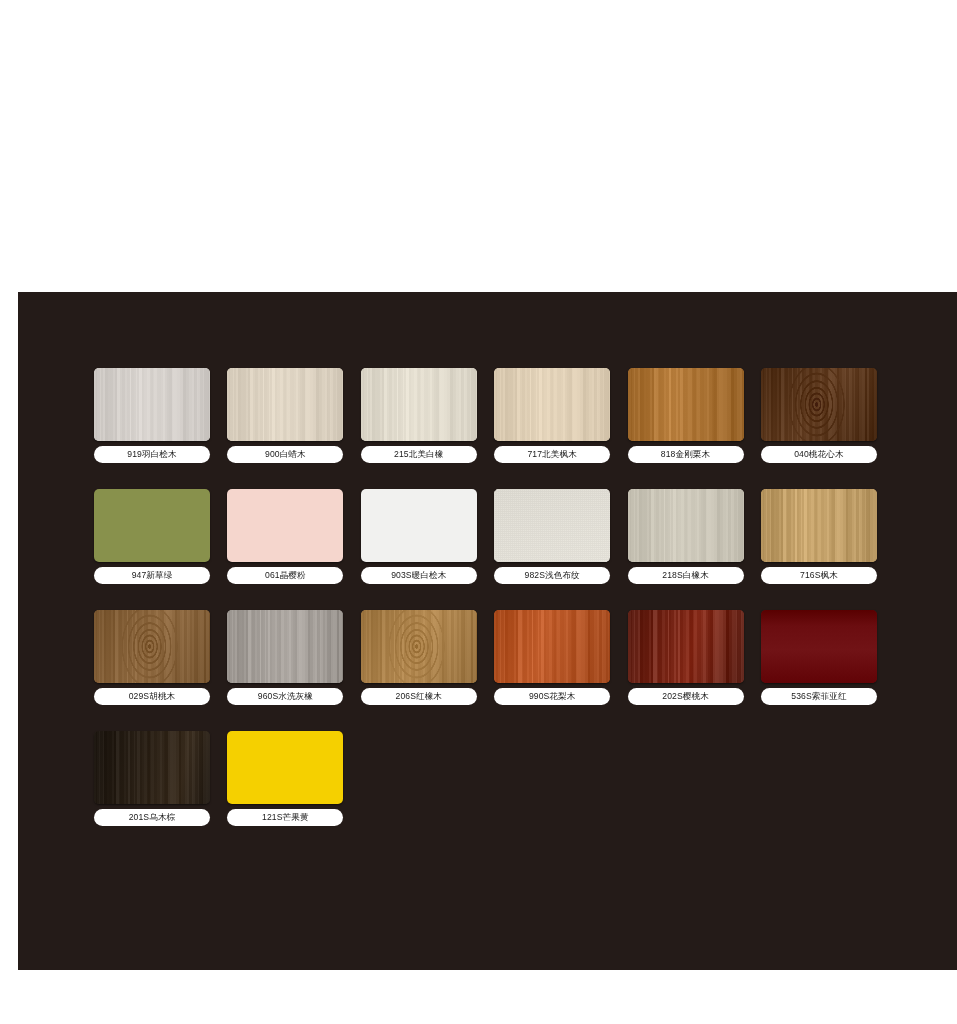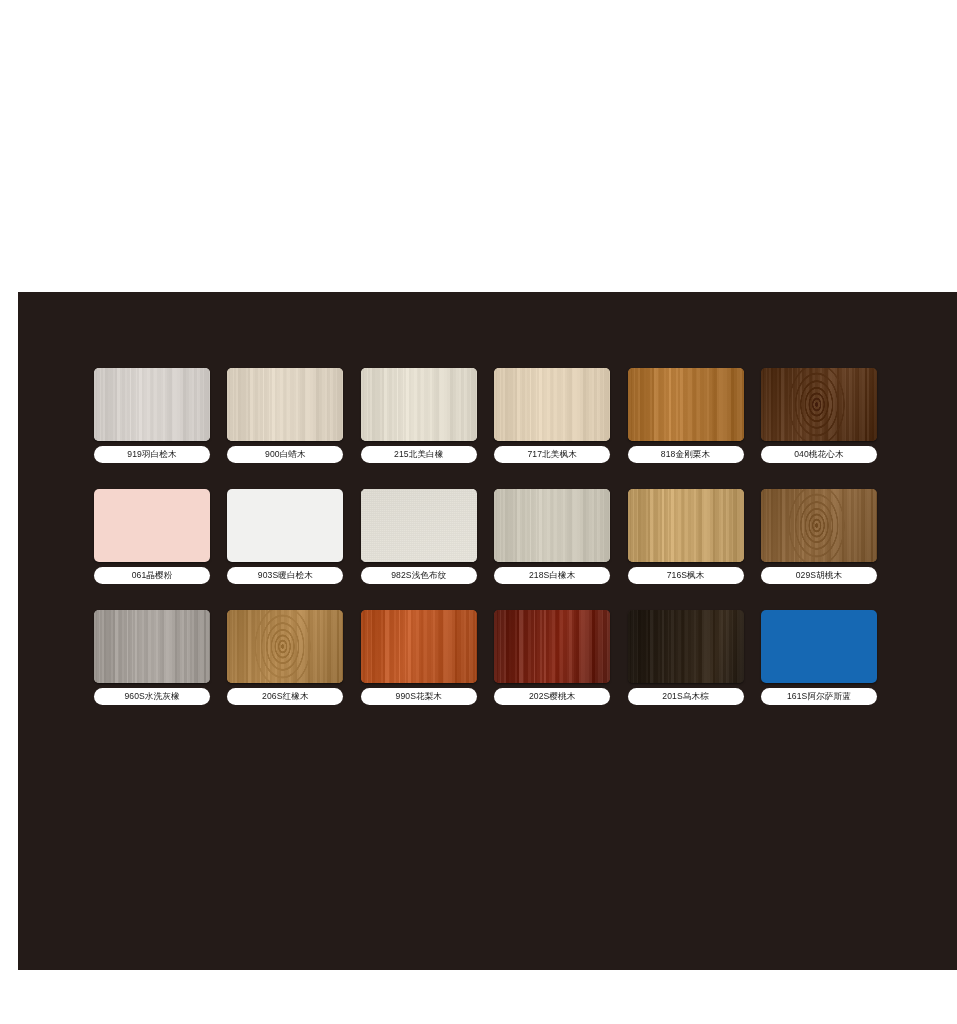--- a/index.html
+++ b/index.html
@@ -121,20 +121,24 @@
           <div class="swatch-label">818金刚栗木</div>
         </div>
         <div class="swatch-cell">
           <div class="swatch-chip" style="background: rgb(91, 52, 23);">
             <div class="grain" style="background: radial-gradient(30% 70% at 48% 50%, rgb(57, 18, 0) 0px, rgb(57, 18, 0) 4%, transparent 5%, transparent 9%, rgb(61, 22, 0) 10%, rgb(61, 22, 0) 13%, transparent 14%, transparent 19%, rgb(65, 26, 0) 20%, rgb(65, 26, 0) 23%, transparent 24%, transparent 30%, rgb(69, 30, 1) 31%, rgb(69, 30, 1) 34%, transparent 35%, transparent 43%, rgb(73, 34, 5) 44%, rgb(73, 34, 5) 47%, transparent 48%, transparent 58%, rgb(77, 38, 9) 59%, rgb(77, 38, 9) 62%, transparent 63%, transparent 76%, rgb(81, 42, 13) 77%, rgb(81, 42, 13) 80%, transparent 81%, transparent 100%), repeating-linear-gradient(90deg, rgb(93, 54, 25) 0%, rgb(93, 54, 25) 1.68%, rgb(84, 45, 16) 1.68%, rgb(84, 45, 16) 2.61%, rgb(91, 52, 23) 2.61%, rgb(91, 52, 23) 4.2%, rgb(101, 62, 33) 4.2%, rgb(101, 62, 33) 5.06%, rgb(89, 50, 21) 5.06%, rgb(89, 50, 21) 6.93%, rgb(98, 59, 30) 6.93%, rgb(98, 59, 30) 8.2%, rgb(80, 41, 12) 8.2%, rgb(80, 41, 12) 10.22%, rgb(84, 45, 16) 10.22%, rgb(84, 45, 16) 11.92%, rgb(82, 43, 14) 11.92%, rgb(82, 43, 14) 13.96%, rgb(91, 52, 23) 13.96%, rgb(91, 52, 23) 15.78%, rgb(79, 40, 11) 15.78%, rgb(79, 40, 11) 16.83%, rgb(103, 64, 35) 16.83%, rgb(103, 64, 35) 19.41%, rgb(90, 51, 22) 19.41%, rgb(90, 51, 22) 20.35%, rgb(83, 44, 15) 20.35%, rgb(83, 44, 15) 22.96%, rgb(92, 53, 24) 22.96%, rgb(92, 53, 24) 24.5%, rgb(85, 46, 17) 24.5%, rgb(85, 46, 17) 26.55%, rgb(104, 65, 36) 26.55%, rgb(104, 65, 36) 27.59%, rgb(84, 45, 16) 27.59%, rgb(84, 45, 16) 29.18%, rgb(87, 48, 19) 29.18%, rgb(87, 48, 19) 30.97%, rgb(98, 59, 30) 30.97%, rgb(98, 59, 30) 31.98%, rgb(87, 48, 19) 31.98%, rgb(87, 48, 19) 33.38%, rgb(102, 63, 34) 33.38%, rgb(102, 63, 34) 34.24%, rgb(101, 62, 33) 34.24%, rgb(101, 62, 33) 35.42%, rgb(84, 45, 16) 35.42%, rgb(84, 45, 16) 37.06%, rgb(88, 49, 20) 37.06%, rgb(88, 49, 20) 38.97%, rgb(95, 56, 27) 38.97%, rgb(95, 56, 27) 41.18%, rgb(84, 45, 16) 41.18%, rgb(84, 45, 16) 42.16%, rgb(80, 41, 12) 42.16%, rgb(80, 41, 12) 43.76%, rgb(89, 50, 21) 43.76%, rgb(89, 50, 21) 44.55%, rgb(95, 56, 27) 44.55%, rgb(95, 56, 27) 46.61%, rgb(86, 47, 18) 46.61%, rgb(86, 47, 18) 49.22%, rgb(91, 52, 23) 49.22%, rgb(91, 52, 23) 50.8%, rgb(100, 61, 32) 50.8%, rgb(100, 61, 32) 52.38%, rgb(89, 50, 21) 52.38%, rgb(89, 50, 21) 53.98%, rgb(84, 45, 16) 53.98%, rgb(84, 45, 16) 55.21%, rgb(81, 42, 13) 55.21%, rgb(81, 42, 13) 57.39%, rgb(98, 59, 30) 57.39%, rgb(98, 59, 30) 58.63%, rgb(103, 64, 35) 58.63%, rgb(103, 64, 35) 61.05%, rgb(100, 61, 32) 61.05%, rgb(100, 61, 32) 63.61%, rgb(95, 56, 27) 63.61%, rgb(95, 56, 27) 65.8%, rgb(79, 40, 11) 65.8%, rgb(79, 40, 11) 67.61%, rgb(87, 48, 19) 67.61%, rgb(87, 48, 19) 68.96%, rgb(88, 49, 20) 68.96%, rgb(88, 49, 20) 70.09%, rgb(97, 58, 29) 70.09%, rgb(97, 58, 29) 72.16%, rgb(103, 64, 35) 72.16%, rgb(103, 64, 35) 73.39%, rgb(87, 48, 19) 73.39%, rgb(87, 48, 19) 74.11%, rgb(89, 50, 21) 74.11%, rgb(89, 50, 21) 75.98%, rgb(104, 65, 36) 75.98%, rgb(104, 65, 36) 76.86%, rgb(101, 62, 33) 76.86%, rgb(101, 62, 33) 78.47%, rgb(90, 51, 22) 78.47%, rgb(90, 51, 22) 80.34%, rgb(99, 60, 31) 80.34%, rgb(99, 60, 31) 81.29%, rgb(85, 46, 17) 81.29%, rgb(85, 46, 17) 83.79%, rgb(82, 43, 14) 83.79%, rgb(82, 43, 14) 84.54%, rgb(96, 57, 28) 84.54%, rgb(96, 57, 28) 86.65%, rgb(101, 62, 33) 86.65%, rgb(101, 62, 33) 88.67%, rgb(100, 61, 32) 88.67%, rgb(100, 61, 32) 89.83%, rgb(79, 40, 11) 89.83%, rgb(79, 40, 11) 90.87%, rgb(79, 40, 11) 90.87%, rgb(79, 40, 11) 91.73%, rgb(100, 61, 32) 91.73%, rgb(100, 61, 32) 93.5%, rgb(82, 43, 14) 93.5%, rgb(82, 43, 14) 95.89%, rgb(79, 40, 11) 95.89%, rgb(79, 40, 11) 97.58%, rgb(91, 52, 23) 97.58%, rgb(91, 52, 23) 98.84%, rgb(87, 48, 19) 98.84%, rgb(87, 48, 19) 99.67%, rgb(86, 47, 18) 99.67%, rgb(86, 47, 18) 100%);"></div>
             <div class="grain" style="background: linear-gradient(120deg, rgba(0, 0, 0, 0.16), rgba(255, 255, 255, 0.05) 50%, rgba(0, 0, 0, 0.2));"></div>
           </div>
           <div class="swatch-label">040桃花心木</div>
         </div>
         <div class="swatch-cell">
+          <div class="swatch-chip" style="background: rgb(136, 145, 76);"></div>
+          <div class="swatch-label">947新草绿</div>
+        </div>
+        <div class="swatch-cell">
           <div class="swatch-chip" style="background: rgb(245, 214, 205);"></div>
           <div class="swatch-label">061晶樱粉</div>
         </div>
         <div class="swatch-cell">
           <div class="swatch-chip" style="background: rgb(241, 241, 239);"></div>
           <div class="swatch-label">903S暖白桧木</div>
         </div>
         <div class="swatch-cell">
           <div class="swatch-chip" style="background: rgb(233, 230, 221);">
             <div class="grain" style="background: repeating-linear-gradient(0deg, rgb(224, 221, 212) 0px, rgb(224, 221, 212) 1px, transparent 1px, transparent 2px), repeating-linear-gradient(90deg, rgb(226, 223, 214) 0px, rgb(226, 223, 214) 1px, transparent 1px, transparent 2px);"></div>
@@ -185,29 +189,35 @@
           <div class="swatch-label">990S花梨木</div>
         </div>
         <div class="swatch-cell">
           <div class="swatch-chip" style="background: rgb(125, 42, 28);">
             <div class="grain" style="background: repeating-linear-gradient(90deg, rgb(128, 45, 31) 0%, rgb(128, 45, 31) 2.17%, rgb(114, 31, 17) 2.17%, rgb(114, 31, 17) 3.22%, rgb(125, 42, 28) 3.22%, rgb(125, 42, 28) 5.25%, rgb(142, 59, 45) 5.25%, rgb(142, 59, 45) 6.18%, rgb(121, 38, 24) 6.18%, rgb(121, 38, 24) 8.65%, rgb(137, 54, 40) 8.65%, rgb(137, 54, 40) 10.2%, rgb(106, 23, 9) 10.2%, rgb(106, 23, 9) 12.88%, rgb(113, 30, 16) 12.88%, rgb(113, 30, 16) 15.07%, rgb(110, 27, 13) 15.07%, rgb(110, 27, 13) 17.79%, rgb(124, 41, 27) 17.79%, rgb(124, 41, 27) 20.17%, rgb(105, 22, 8) 20.17%, rgb(105, 22, 8) 21.4%, rgb(146, 63, 49) 21.4%, rgb(146, 63, 49) 24.92%, rgb(123, 40, 26) 24.92%, rgb(123, 40, 26) 25.98%, rgb(111, 28, 14) 25.98%, rgb(111, 28, 14) 29.54%, rgb(127, 44, 30) 29.54%, rgb(127, 44, 30) 31.5%, rgb(115, 32, 18) 31.5%, rgb(115, 32, 18) 34.22%, rgb(146, 63, 49) 34.22%, rgb(146, 63, 49) 35.43%, rgb(113, 30, 16) 35.43%, rgb(113, 30, 16) 37.47%, rgb(118, 35, 21) 37.47%, rgb(118, 35, 21) 39.81%, rgb(137, 54, 40) 39.81%, rgb(137, 54, 40) 40.97%, rgb(118, 35, 21) 40.97%, rgb(118, 35, 21) 42.72%, rgb(144, 61, 47) 42.72%, rgb(144, 61, 47) 43.66%, rgb(142, 59, 45) 43.66%, rgb(142, 59, 45) 45.08%, rgb(113, 30, 16) 45.08%, rgb(113, 30, 16) 47.19%, rgb(121, 38, 24) 47.19%, rgb(121, 38, 24) 49.7%, rgb(132, 49, 35) 49.7%, rgb(132, 49, 35) 52.68%, rgb(113, 30, 16) 52.68%, rgb(113, 30, 16) 53.78%, rgb(107, 24, 10) 53.78%, rgb(107, 24, 10) 55.84%, rgb(121, 38, 24) 55.84%, rgb(121, 38, 24) 56.68%, rgb(131, 48, 34) 56.68%, rgb(131, 48, 34) 59.42%, rgb(117, 34, 20) 59.42%, rgb(117, 34, 20) 62.99%, rgb(125, 42, 28) 62.99%, rgb(125, 42, 28) 65%, rgb(140, 57, 43) 65%, rgb(140, 57, 43) 67.02%, rgb(122, 39, 25) 67.02%, rgb(122, 39, 25) 69.07%, rgb(113, 30, 16) 69.07%, rgb(113, 30, 16) 70.56%, rgb(109, 26, 12) 70.56%, rgb(109, 26, 12) 73.49%, rgb(137, 54, 40) 73.49%, rgb(137, 54, 40) 75%, rgb(146, 63, 49) 75%, rgb(146, 63, 49) 78.28%, rgb(141, 58, 44) 78.28%, rgb(141, 58, 44) 81.76%, rgb(131, 48, 34) 81.76%, rgb(131, 48, 34) 84.7%, rgb(104, 21, 7) 84.7%, rgb(104, 21, 7) 87.06%, rgb(119, 36, 22) 87.06%, rgb(119, 36, 22) 88.73%, rgb(120, 37, 23) 88.73%, rgb(120, 37, 23) 90.08%, rgb(135, 52, 38) 90.08%, rgb(135, 52, 38) 92.84%, rgb(145, 62, 48) 92.84%, rgb(145, 62, 48) 94.34%, rgb(119, 36, 22) 94.34%, rgb(119, 36, 22) 95.06%, rgb(122, 39, 25) 95.06%, rgb(122, 39, 25) 97.52%, rgb(147, 64, 50) 97.52%, rgb(147, 64, 50) 98.48%, rgb(141, 58, 44) 98.48%, rgb(141, 58, 44) 100%);"></div>
             <div class="grain" style="background: linear-gradient(100deg, rgba(0, 0, 0, 0.25), rgba(255, 90, 40, 0.1) 55%, rgba(0, 0, 0, 0.3));"></div>
           </div>
           <div class="swatch-label">202S樱桃木</div>
         </div>
         <div class="swatch-cell">
+          <div class="swatch-chip" style="background: rgb(107, 13, 16);">
+            <div class="grain" style="background: linear-gradient(rgb(89, 0, 0), rgb(107, 13, 16) 22%, rgb(113, 19, 22) 55%, rgb(97, 3, 6));"></div>
+          </div>
+          <div class="swatch-label">536S索菲亚红</div>
+        </div>
+        <div class="swatch-cell">
           <div class="swatch-chip" style="background: rgb(43, 34, 25);">
             <div class="grain" style="background: repeating-linear-gradient(90deg, rgb(44, 35, 26) 0%, rgb(44, 35, 26) 1.88%, rgb(37, 28, 19) 1.88%, rgb(37, 28, 19) 2.85%, rgb(43, 34, 25) 2.85%, rgb(43, 34, 25) 4.62%, rgb(52, 43, 34) 4.62%, rgb(52, 43, 34) 5.51%, rgb(41, 32, 23) 5.51%, rgb(41, 32, 23) 7.62%, rgb(50, 41, 32) 7.62%, rgb(50, 41, 32) 9%, rgb(33, 24, 15) 9%, rgb(33, 24, 15) 11.28%, rgb(37, 28, 19) 11.28%, rgb(37, 28, 19) 13.18%, rgb(35, 26, 17) 13.18%, rgb(35, 26, 17) 15.49%, rgb(43, 34, 25) 15.49%, rgb(43, 34, 25) 17.54%, rgb(32, 23, 14) 17.54%, rgb(32, 23, 14) 18.66%, rgb(54, 45, 36) 18.66%, rgb(54, 45, 36) 21.61%, rgb(42, 33, 24) 21.61%, rgb(42, 33, 24) 22.6%, rgb(36, 27, 18) 22.6%, rgb(36, 27, 18) 25.6%, rgb(44, 35, 26) 25.6%, rgb(44, 35, 26) 27.3%, rgb(38, 29, 20) 27.3%, rgb(38, 29, 20) 29.61%, rgb(55, 46, 37) 29.61%, rgb(55, 46, 37) 30.72%, rgb(37, 28, 19) 30.72%, rgb(37, 28, 19) 32.49%, rgb(39, 30, 21) 32.49%, rgb(39, 30, 21) 34.51%, rgb(50, 41, 32) 34.51%, rgb(50, 41, 32) 35.57%, rgb(39, 30, 21) 35.57%, rgb(39, 30, 21) 37.12%, rgb(53, 44, 35) 37.12%, rgb(53, 44, 35) 38.01%, rgb(52, 43, 34) 38.01%, rgb(52, 43, 34) 39.28%, rgb(37, 28, 19) 39.28%, rgb(37, 28, 19) 41.11%, rgb(41, 32, 23) 41.11%, rgb(41, 32, 23) 43.26%, rgb(47, 38, 29) 43.26%, rgb(47, 38, 29) 45.78%, rgb(36, 27, 18) 45.78%, rgb(36, 27, 18) 46.81%, rgb(33, 24, 15) 46.81%, rgb(33, 24, 15) 48.59%, rgb(41, 32, 23) 48.59%, rgb(41, 32, 23) 49.4%, rgb(47, 38, 29) 49.4%, rgb(47, 38, 29) 51.74%, rgb(39, 30, 21) 51.74%, rgb(39, 30, 21) 54.73%, rgb(43, 34, 25) 54.73%, rgb(43, 34, 25) 56.48%, rgb(51, 42, 33) 56.48%, rgb(51, 42, 33) 58.23%, rgb(42, 33, 24) 58.23%, rgb(42, 33, 24) 60.02%, rgb(37, 28, 19) 60.02%, rgb(37, 28, 19) 61.35%, rgb(34, 25, 16) 61.35%, rgb(34, 25, 16) 63.83%, rgb(49, 40, 31) 63.83%, rgb(49, 40, 31) 65.18%, rgb(54, 45, 36) 65.18%, rgb(54, 45, 36) 67.94%, rgb(52, 43, 34) 67.94%, rgb(52, 43, 34) 70.87%, rgb(46, 37, 28) 70.87%, rgb(46, 37, 28) 73.36%, rgb(32, 23, 14) 73.36%, rgb(32, 23, 14) 75.39%, rgb(40, 31, 22) 75.39%, rgb(40, 31, 22) 76.87%, rgb(40, 31, 22) 76.87%, rgb(40, 31, 22) 78.08%, rgb(49, 40, 31) 78.08%, rgb(49, 40, 31) 80.43%, rgb(54, 45, 36) 80.43%, rgb(54, 45, 36) 81.77%, rgb(40, 31, 22) 81.77%, rgb(40, 31, 22) 82.49%, rgb(42, 33, 24) 82.49%, rgb(42, 33, 24) 84.59%, rgb(55, 46, 37) 84.59%, rgb(55, 46, 37) 85.51%, rgb(52, 43, 34) 85.51%, rgb(52, 43, 34) 87.3%, rgb(42, 33, 24) 87.3%, rgb(42, 33, 24) 89.41%, rgb(50, 41, 32) 89.41%, rgb(50, 41, 32) 90.41%, rgb(37, 28, 19) 90.41%, rgb(37, 28, 19) 93.26%, rgb(35, 26, 17) 93.26%, rgb(35, 26, 17) 94.02%, rgb(48, 39, 30) 94.02%, rgb(48, 39, 30) 96.42%, rgb(52, 43, 34) 96.42%, rgb(52, 43, 34) 98.7%, rgb(51, 42, 33) 98.7%, rgb(51, 42, 33) 99.96%, rgb(32, 23, 14) 99.96%, rgb(32, 23, 14) 100%);"></div>
             <div class="grain" style="background: linear-gradient(100deg, rgba(0, 0, 0, 0.3), rgba(150, 110, 60, 0.12) 75%, rgba(0, 0, 0, 0.2));"></div>
           </div>
           <div class="swatch-label">201S乌木棕</div>
         </div>
         <div class="swatch-cell">
-          <div class="swatch-chip" style="background: rgb(22, 104, 179);"></div>
-          <div class="swatch-label">161S阿尔萨斯蓝</div>
+          <div class="swatch-chip" style="background: rgb(245, 208, 0);"></div>
+          <div class="swatch-label">121S芒果黄</div>
         </div>
       </div>
   </div>
 
   <div id="footer">
     
     
   </div>
 
 </div>

